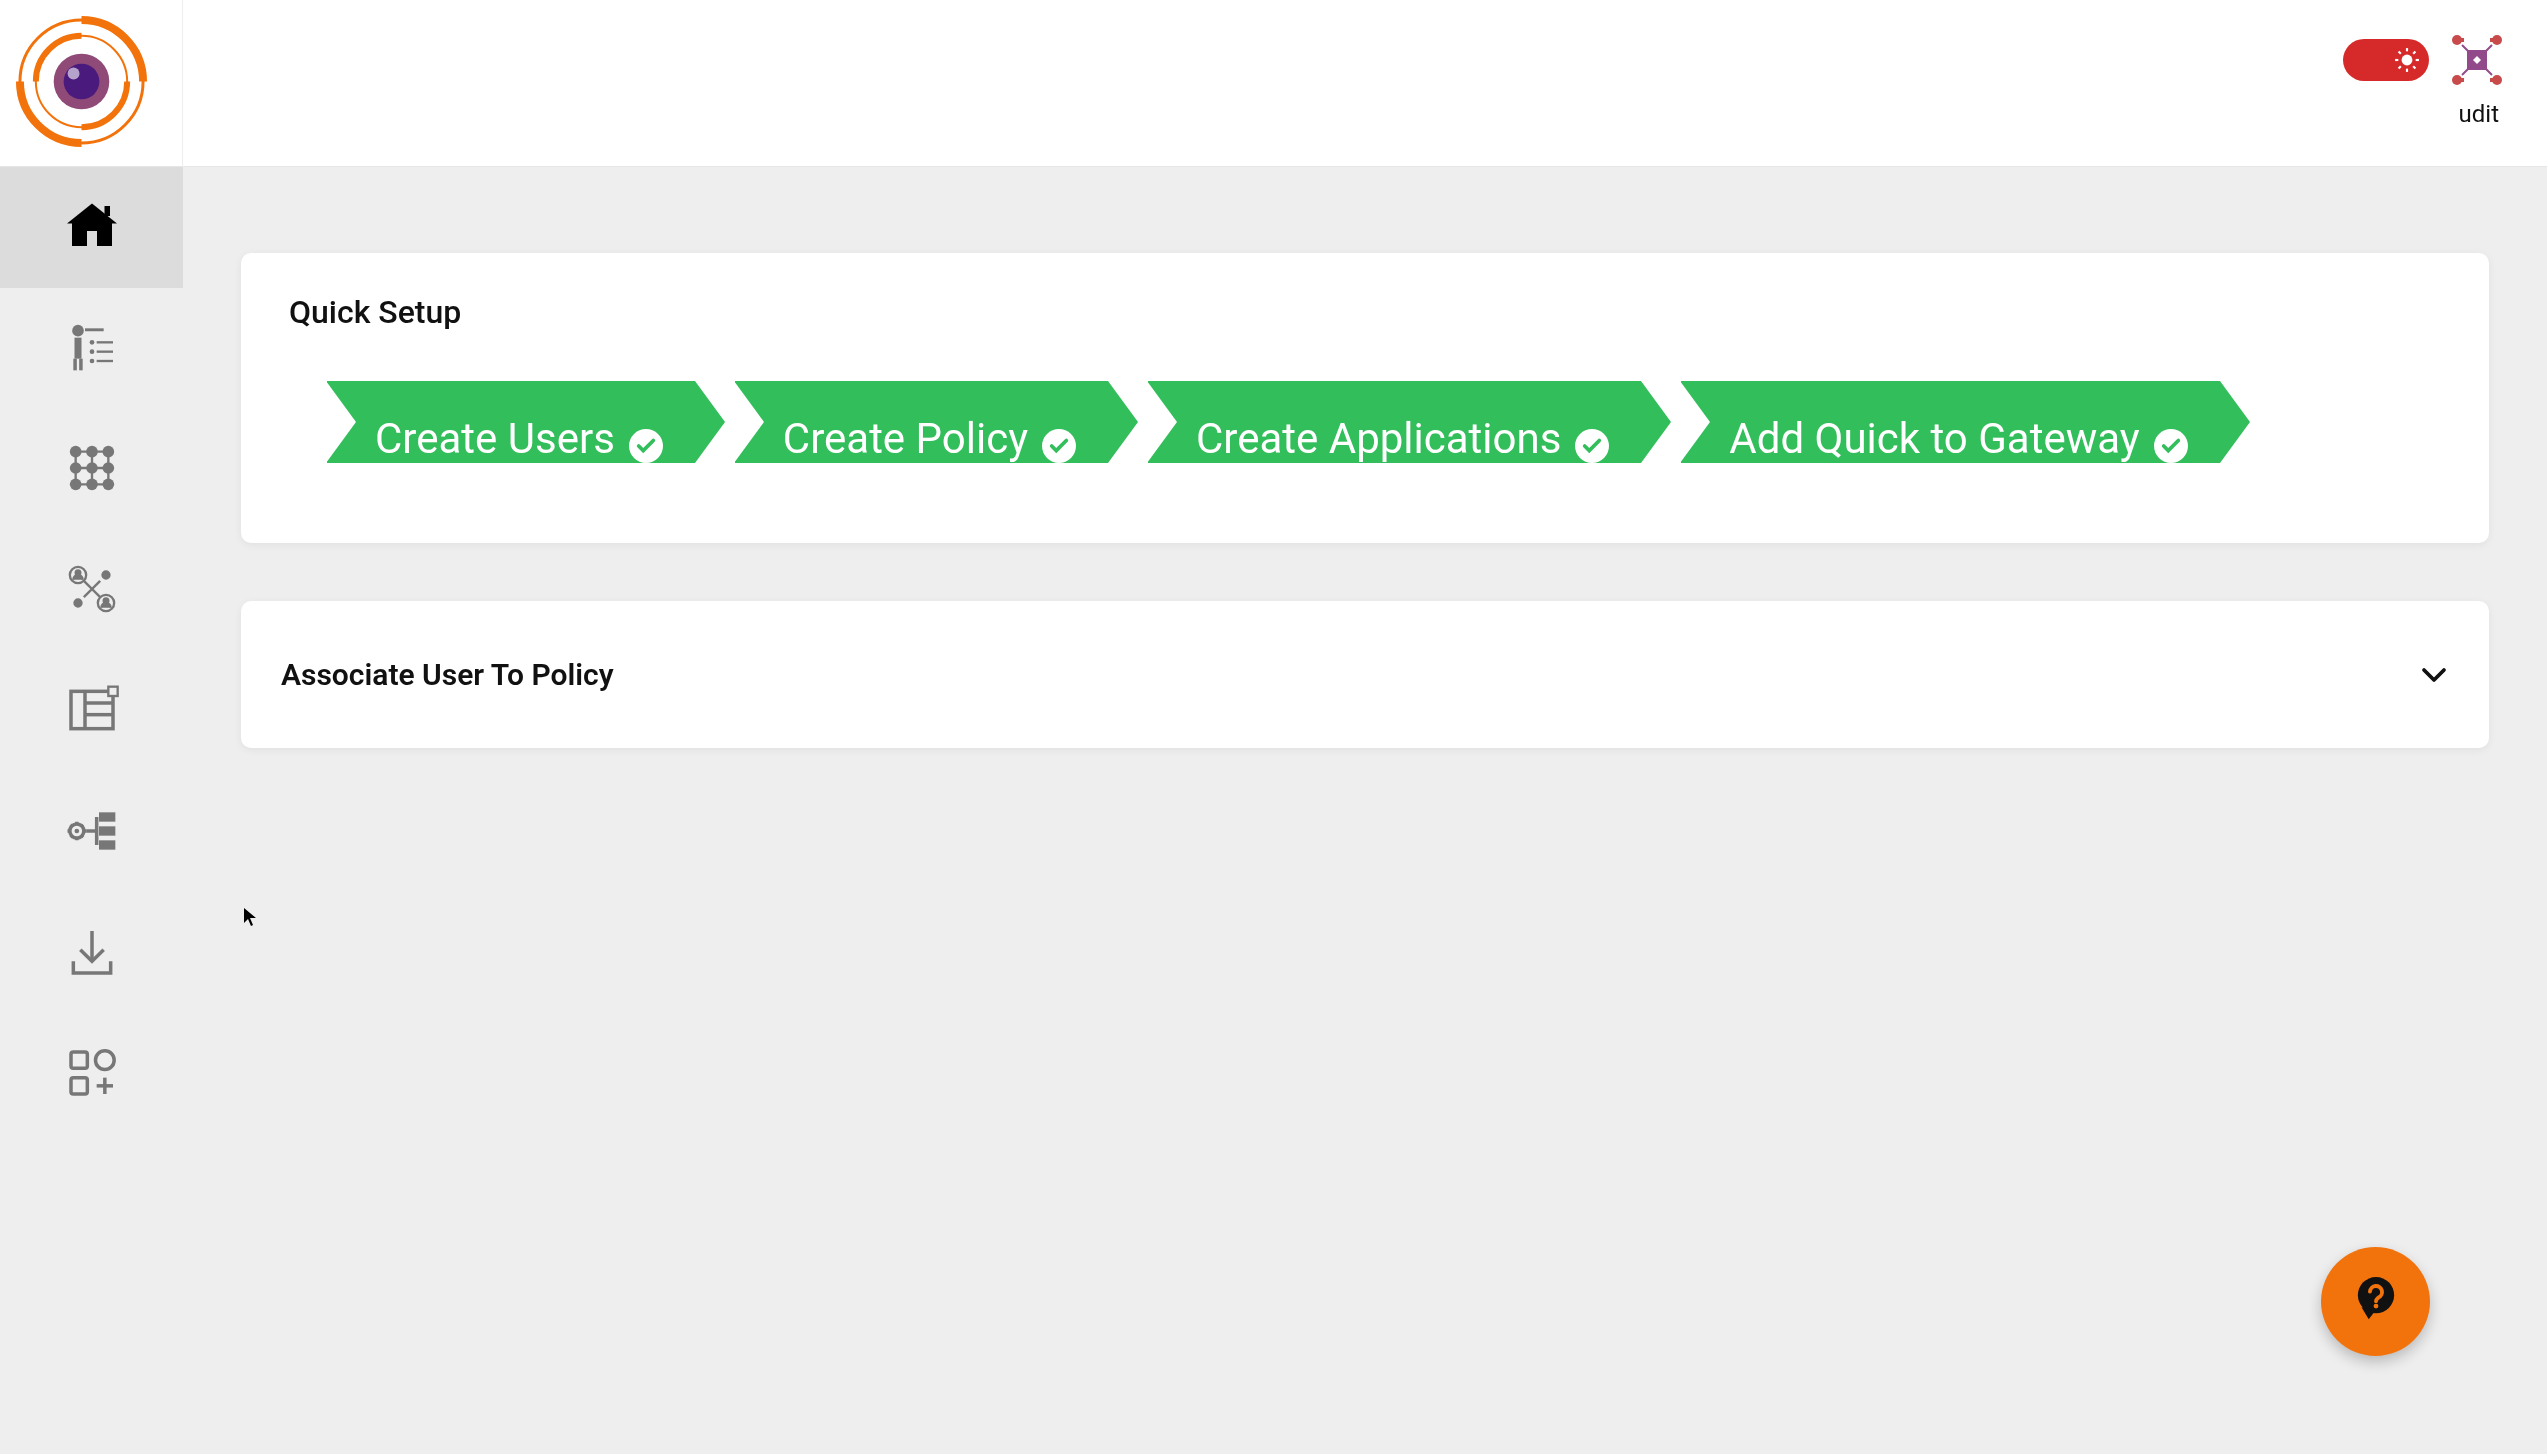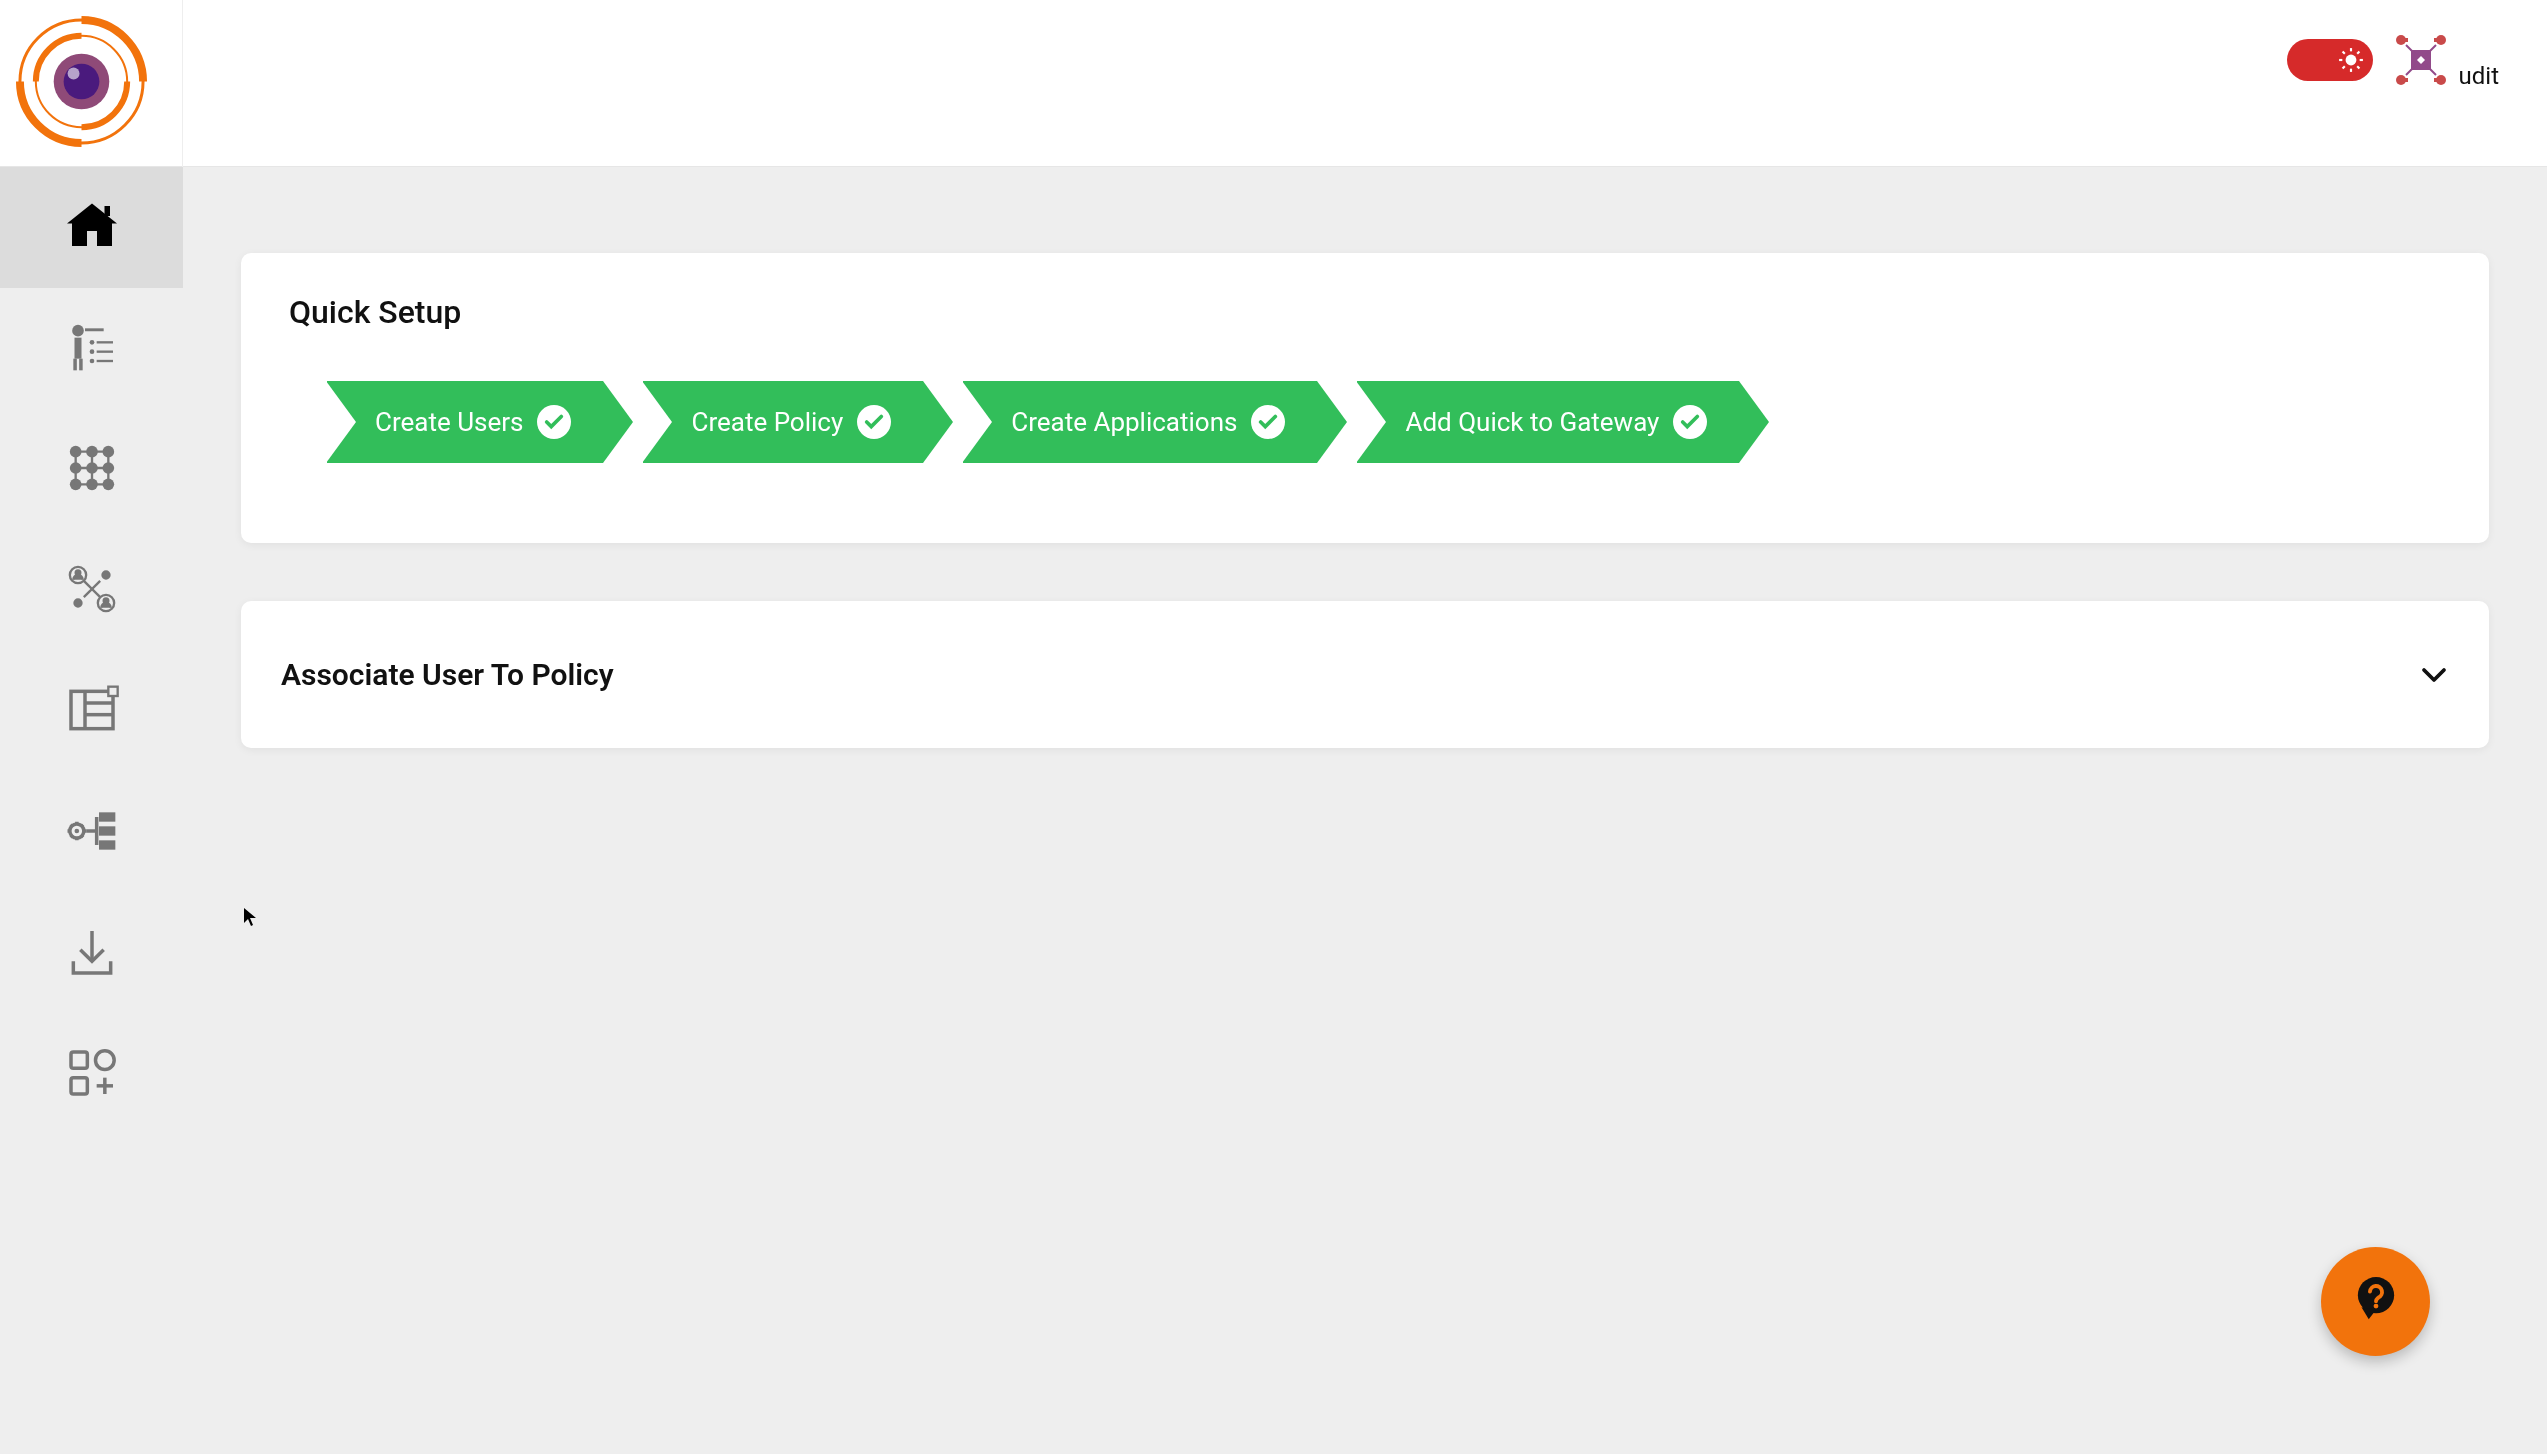--- a/index.html
+++ b/index.html
@@ -27,21 +27,21 @@
     padding: 12px 12px;
     border-right: 1px solid #eeeeee;
   }
   .logo {
     width: 139px;
     height: 139px;
   }
   .header-spacer { flex: 1; }
   .header-controls {
     display: flex;
-    flex-direction: row;
+    flex-direction: column;
     align-items: flex-end;
     gap: 8px;
     padding: 30px 40px 0 0;
   }
   .header-controls-row {
     display: flex;
     align-items: center;
     gap: 18px;
   }
   .theme-toggle {
@@ -131,24 +131,24 @@
   }
   .steps-row {
     display: flex;
     gap: 40px;
     padding-left: 38px;
   }
   .step-arrow {
     position: relative;
     height: 82px;
     display: flex;
-    align-items: center;
+    align-items: flex-end;
     background: #32be5a;
     color: #fff;
-    font-size: 26px;
+    font-size: 42px;
     padding: 0 32px 0 48px;
     gap: 14px;
     cursor: pointer;
   }
   .step-arrow::before {
     content: "";
     position: absolute;
     left: -1px;
     top: 0;
     width: 0; height: 0;

